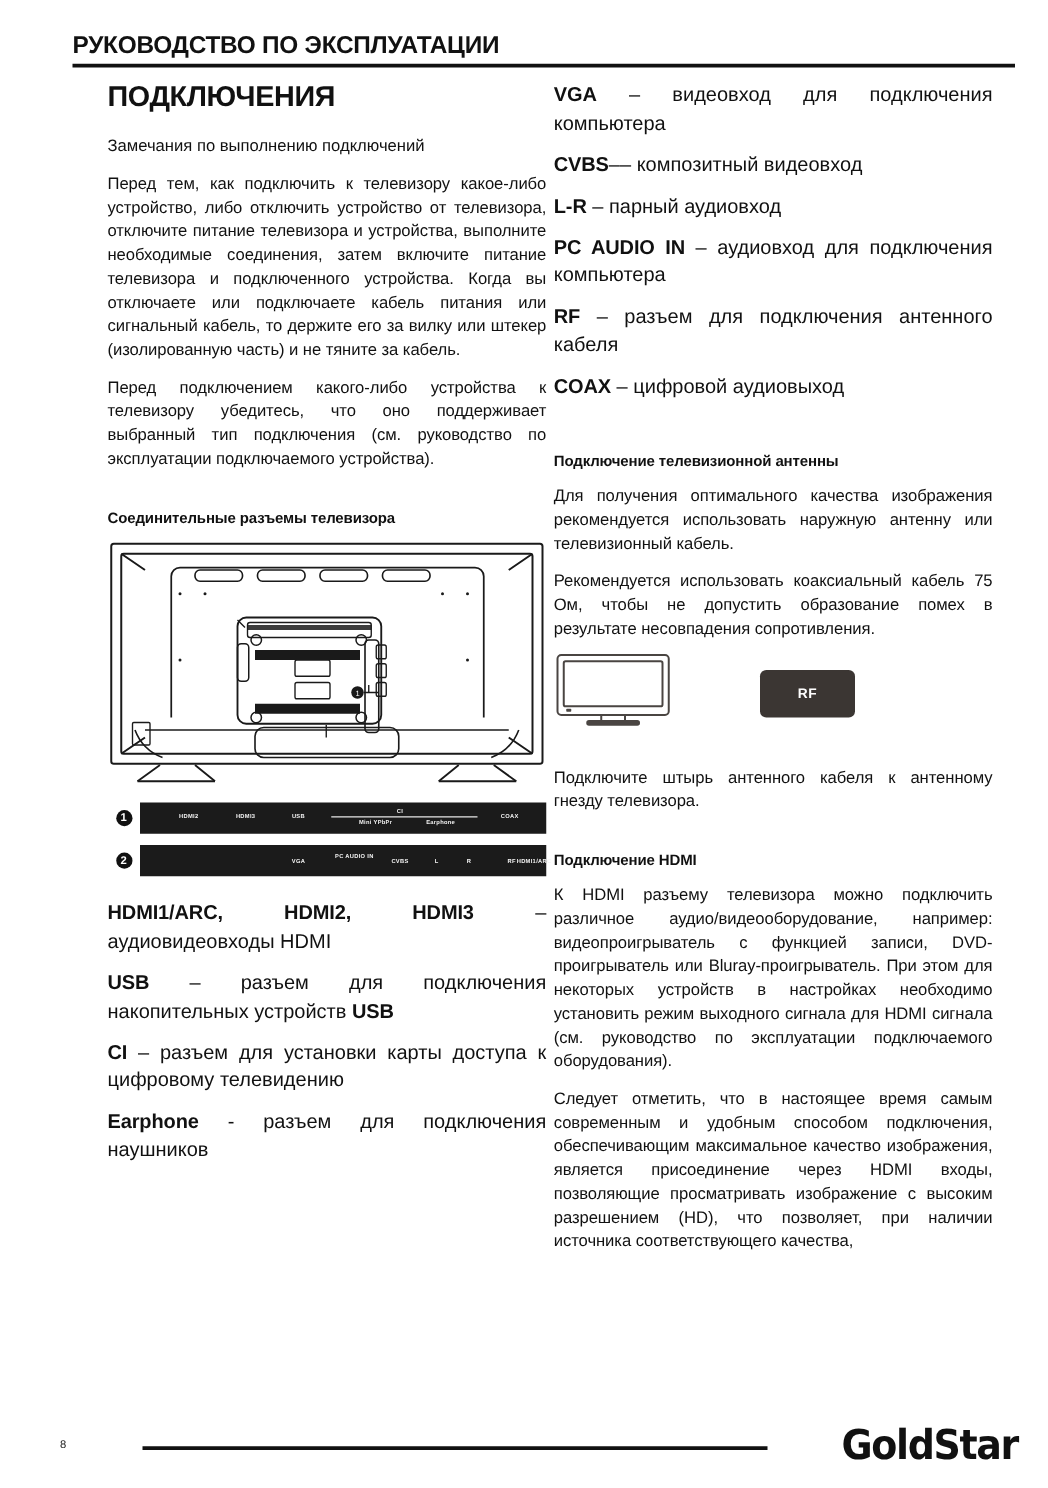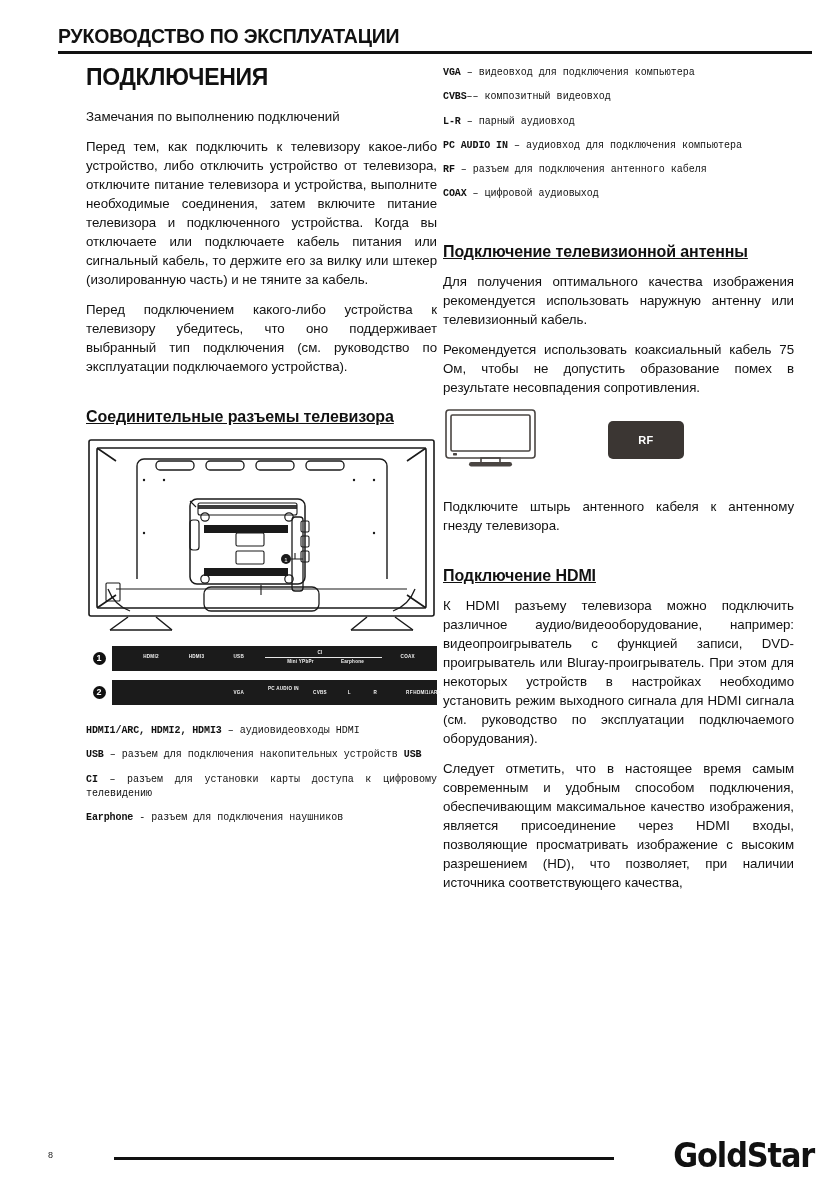--- a/index.html
+++ b/index.html
@@ -52,47 +52,45 @@
   .col-right { left: 427px; }
 
   h1.section-title {
     font-size: 23px;
     font-weight: bold;
     margin: 0 0 18px 0;
     letter-spacing: -0.3px;
     line-height: 1;
   }
   h2.sub-title {
-    font-size: 16px;
+    font-size: 12px;
     font-weight: bold;
     margin: 0 0 10px 0;
     letter-spacing: -0.1px;
     line-height: 1.25;
-    text-decoration: underline;
   }
   p.body {
     font-size: 13.3px;
     line-height: 1.43;
     margin: 0 0 11px 0;
     text-align: justify;
     text-justify: inter-word;
     letter-spacing: -0.05px;
   }
   p.lead {
     font-size: 13.3px;
     line-height: 1.43;
     margin: 0 0 11px 0;
     text-align: left;
   }
   .defn {
-    font-size: 10px;
+    font-size: 16px;
     line-height: 1.43;
     margin: 0 0 10px 0;
     text-align: justify;
-    font-family: Liberation Mono, monospace;
   }
   .defn .term {
     font-weight: bold;
     letter-spacing: -0.1px;
   }
   .spacer-sm { height: 10px; }
   .spacer-md { height: 20px; }
   .spacer-lg { height: 30px; }
 
   

